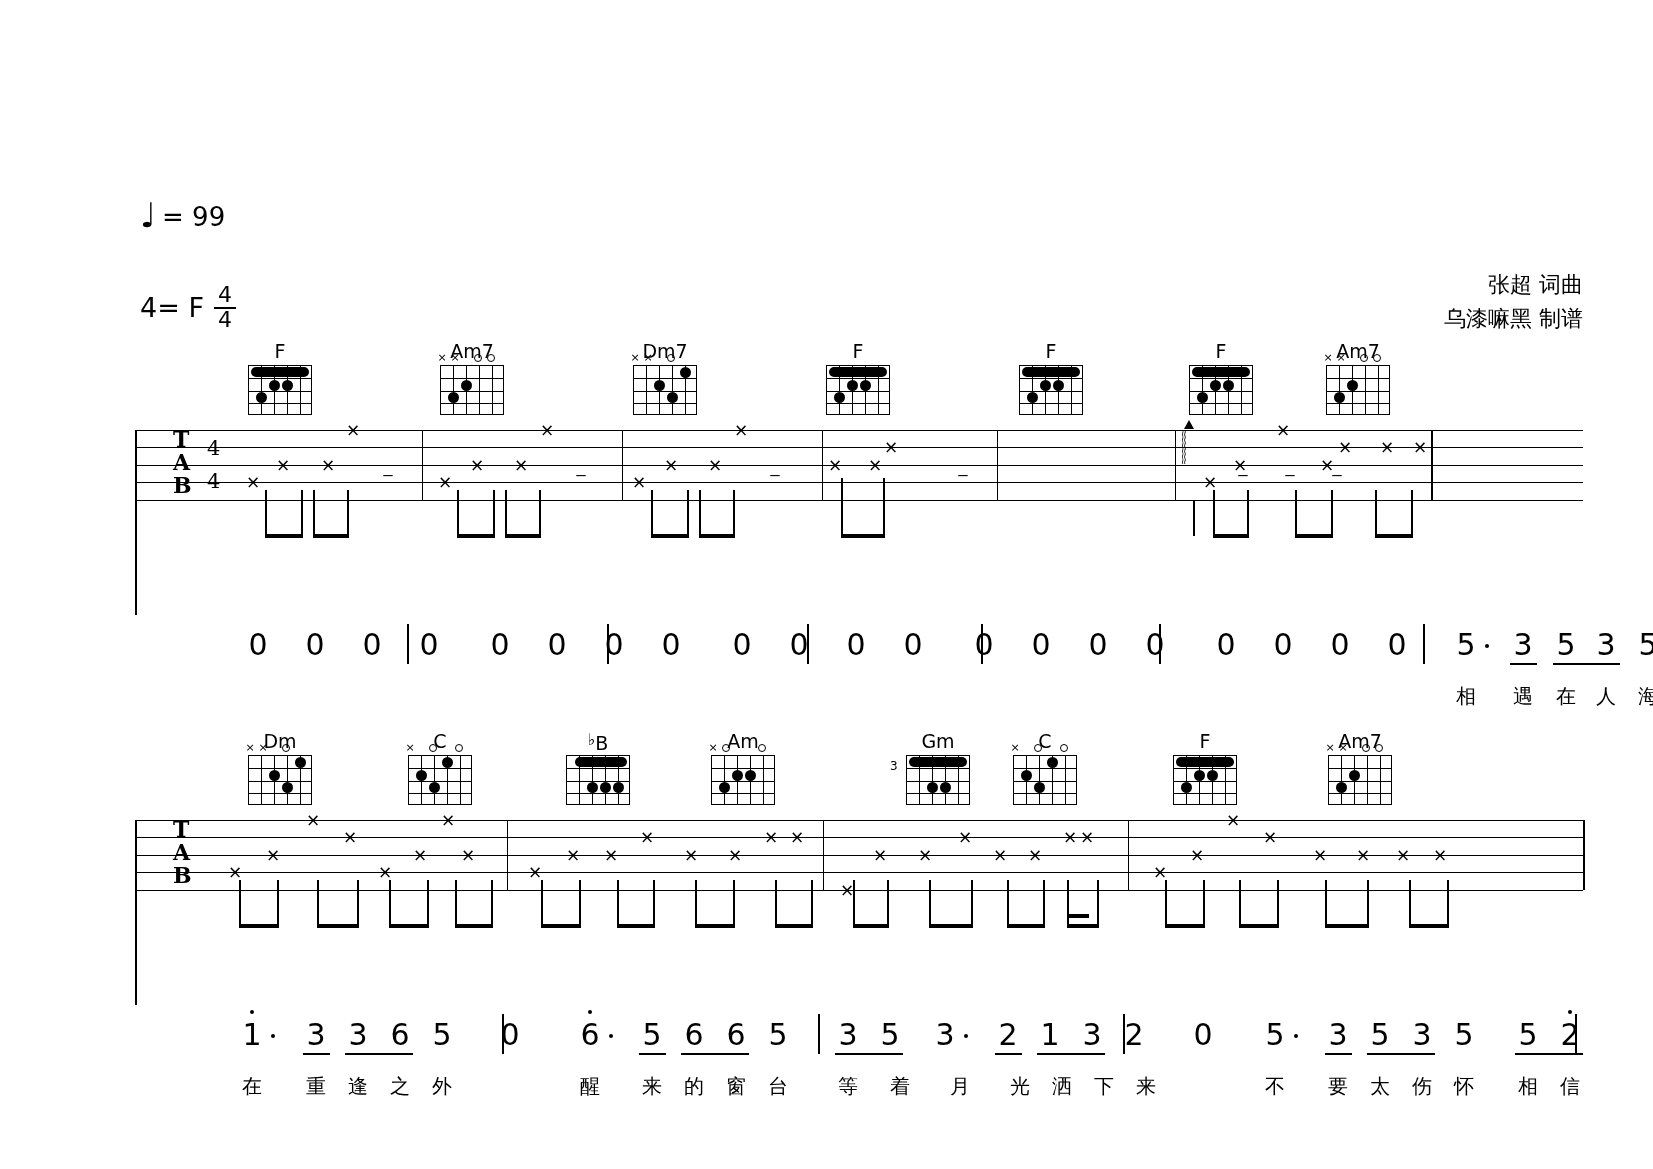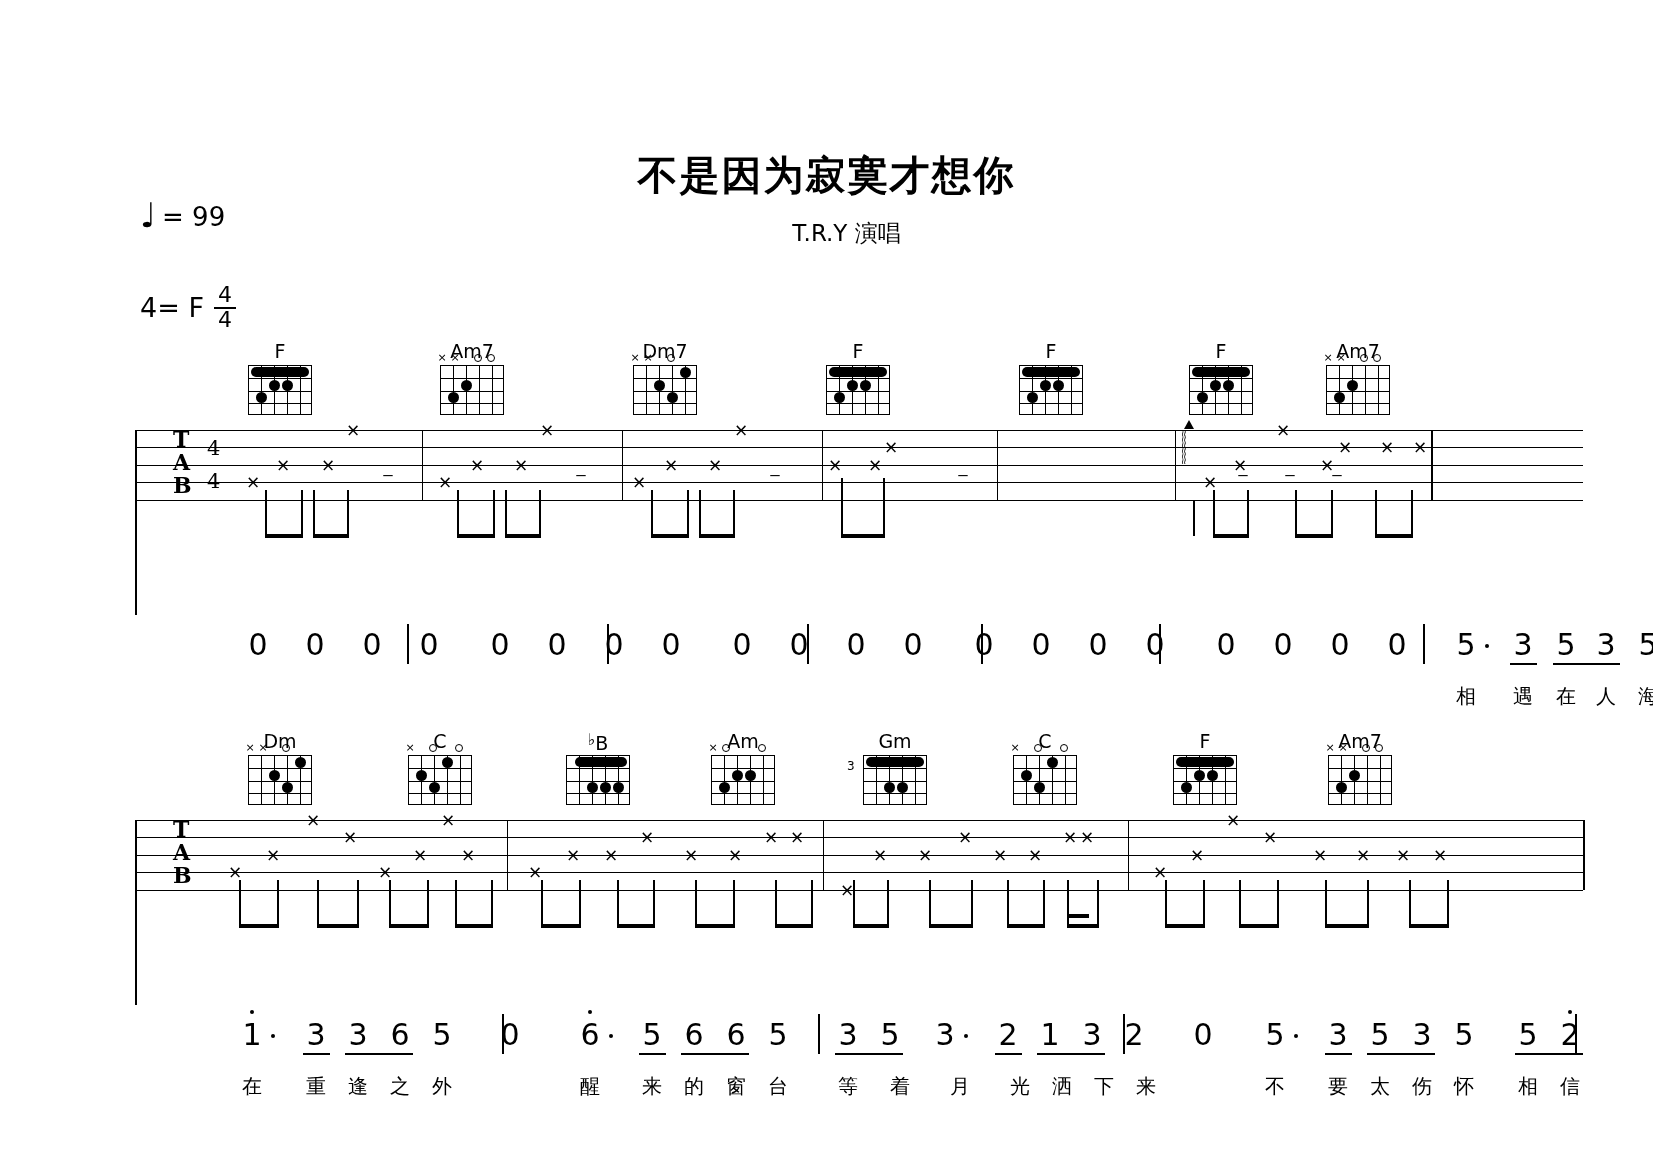--- a/index.html
+++ b/index.html
@@ -322,37 +322,39 @@
     transform: translateX(-50%);
     line-height: 1;
     white-space: nowrap;
   }
 </style>
 </head>
 <body>
 
 <div class="sheet">
 
-  <div class="title">不是因为寂寞才想你</div>
-  <div class="singer">T.R.Y 演唱</div>
 
   <div class="tempo">
     <span class="note-glyph">♩</span>
     <span>= 99</span>
   </div>
 
   <div class="keysig">
     <span>4= F</span>
     <span class="timesig">
       <span>4</span>
       <span class="bar-line"></span>
       <span>4</span>
     </span>
   </div>
 
+  <div class="credits">
+    <div>张超 词曲</div>
+    <div>乌漆嘛黑 制谱</div>
+  </div>
 
   <div class="system" id="system-1">
 
     <div class="chord-row">
 
       <div class="chord" style="left:280px">
         <div class="name">F</div>
         <div class="grid-wrap">
           <div class="fretgrid">
             <div class="vline" style="left:12px"></div>
@@ -724,21 +726,21 @@
             <div class="hline" style="top:12px"></div>
               <div class="hline" style="top:25px"></div>
               <div class="hline" style="top:37px"></div>
             <div class="dot" style="left:38px;top:19px"></div>
             <div class="dot" style="left:25px;top:19px"></div>
             <div class="dot" style="left:12px;top:31px"></div>
           </div>
         </div>
       </div>
 
-      <div class="chord" style="left:895px">
+      <div class="chord" style="left:938px">
         <div class="name">Gm</div>
         <div class="grid-wrap">
           <div class="fretnum">3</div>
           <div class="fretgrid">
             <div class="vline" style="left:12px"></div>
               <div class="vline" style="left:25px"></div>
             <div class="vline" style="left:38px"></div>
               <div class="vline" style="left:51px"></div>
             <div class="hline" style="top:12px"></div>
               <div class="hline" style="top:25px"></div>

